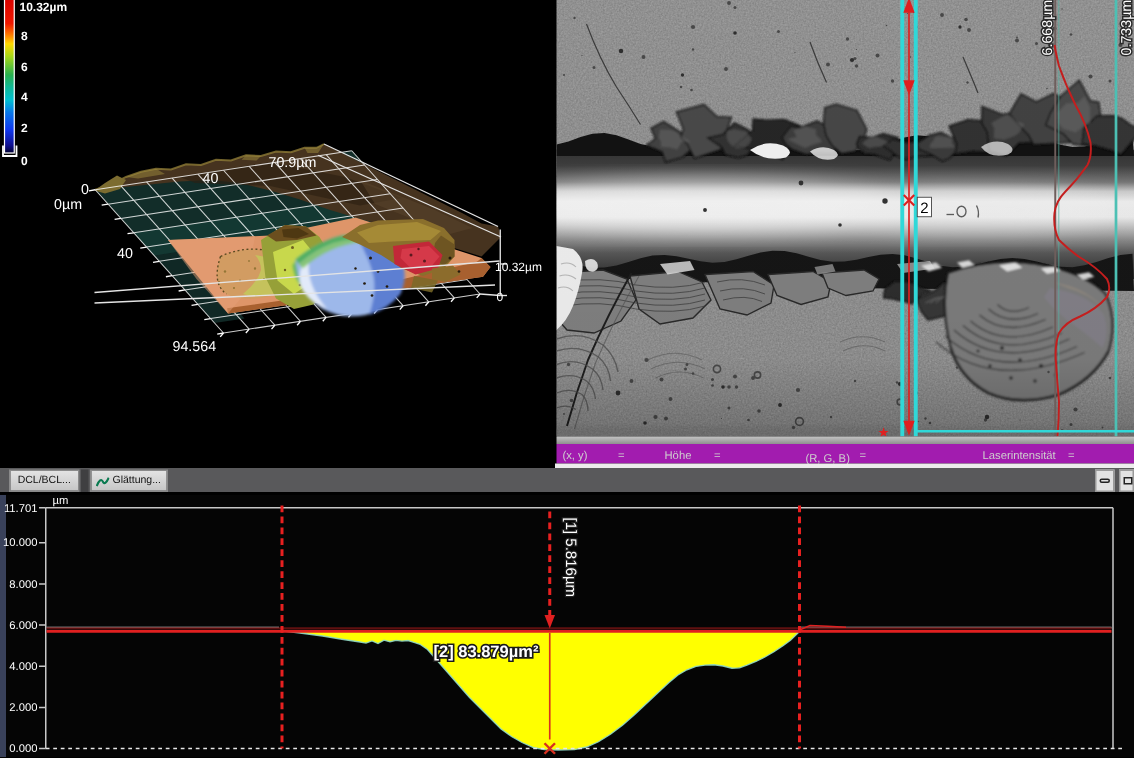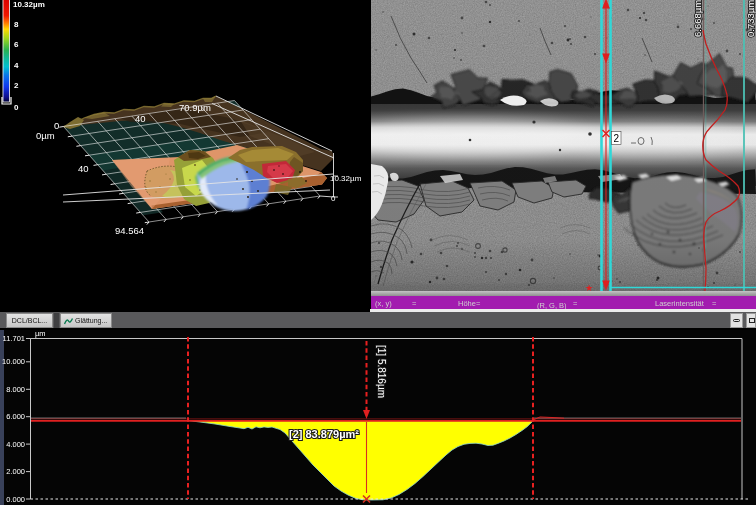--- a/index.html
+++ b/index.html
@@ -502,21 +502,21 @@
 <text x="589" y="291" font-size="9" fill="#e02020" text-anchor="middle" font-family="Liberation Sans,sans-serif">★</text>
 <text transform="translate(701,37) rotate(-90)" font-size="9.5" fill="#ffffff" font-family="Liberation Sans,sans-serif" style="paint-order:stroke;stroke:#2a2a2a;stroke-width:2px;">6.668µm</text>
 <text transform="translate(754,37) rotate(-90)" font-size="9.5" fill="#ffffff" font-family="Liberation Sans,sans-serif" style="paint-order:stroke;stroke:#2a2a2a;stroke-width:2px;">0.733µm</text>
 
 </svg>
 
 <div class="abs" style="left:371px;top:291px;width:385px;height:5px;background:linear-gradient(#c4c4c4,#8f8f8f);"></div>
 <div class="abs" style="left:371px;top:296px;width:385px;height:13px;background:#a21caf;color:#cfcfcf;font-size:7.5px;">
   <span class="abs" style="left:4px;top:3px;">(x, y)</span>
       <span class="abs" style="left:41px;top:3px;">=</span>
-  <span class="abs" style="left:87px;top:3px;">Höhe</span>
+  <span class="abs" style="left:72px;top:3px;">Höhe</span>
       <span class="abs" style="left:105px;top:3px;">=</span>
   <span class="abs" style="left:166px;top:5px;">(R, G, B)</span>
       <span class="abs" style="left:202px;top:3px;">=</span>
   <span class="abs" style="left:284px;top:3px;">Laserintensität</span>
       <span class="abs" style="left:341px;top:3px;">=</span>
 </div>
 <div class="abs" style="left:370px;top:309px;width:386px;height:3px;background:#ededed;"></div>
 
 <div class="abs" style="left:0;top:312px;width:756px;height:16px;background:#59595b;"></div>
 <div class="abs" style="left:6px;top:313px;width:47px;height:15px;background:linear-gradient(#e3e3e3,#c6c6c6);border:1px solid #8a8a8a;color:#111;font-size:7px;text-align:center;line-height:14px;">DCL/BCL...</div>

